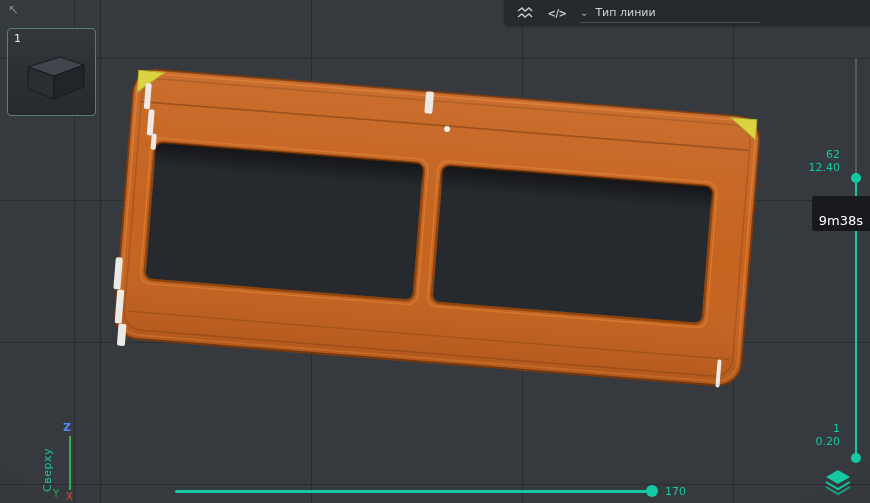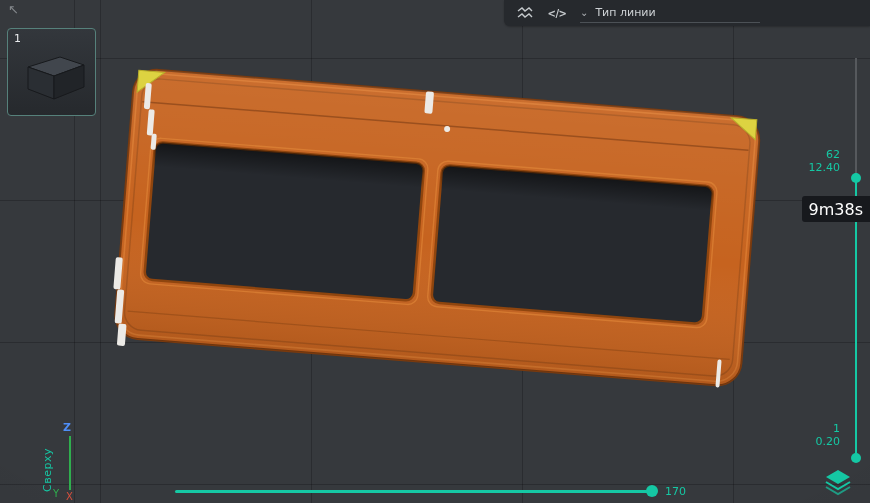--- a/index.html
+++ b/index.html
@@ -48,21 +48,21 @@
   .vtrack-top{position:absolute;left:855px;top:58px;width:2px;height:115px;background:#56595d;}
   .vtrack-bottom{position:absolute;left:855px;top:173px;width:2px;height:285px;background:#15c8a4;}
   .vhandle{position:absolute;width:10px;height:10px;border-radius:50%;background:#15c8a4;cursor:grab;z-index:4;}
   .vhandle.top{left:851px;top:173px;}
   .vhandle.bottom{left:851px;top:453px;}
   .vlabels{position:absolute;width:56px;text-align:right;color:#15c8a4;font-size:11px;line-height:13px;}
   .vlabels.top{left:784px;top:148px;}
   .vlabels.bottom{left:784px;top:422px;}
   .time-badge{
     position:absolute;right:0;top:196px;background:#17191d;color:#ffffff;
-    font-size:16px;padding:4px 7px 3px 7px;border-radius:3px 0 0 3px;z-index:4;
+    font-size:13px;padding:17px 7px 3px 7px;border-radius:3px 0 0 3px;z-index:4;
   }
 
   
   .htrack{position:absolute;left:175px;top:490px;width:478px;height:3px;background:#15c8a4;border-radius:2px;}
   .hhandle{position:absolute;left:646px;top:485px;width:12px;height:12px;border-radius:50%;background:#15c8a4;cursor:grab;}
   .hvalue{position:absolute;left:665px;top:485px;color:#15c8a4;font-size:11px;}
 
   
   .gz-z{position:absolute;left:63px;top:421px;color:#4f8ef7;font-size:11px;font-weight:bold;}
   .gz-line{position:absolute;left:69px;top:436px;width:2px;height:54px;background:#2fae4e;}

